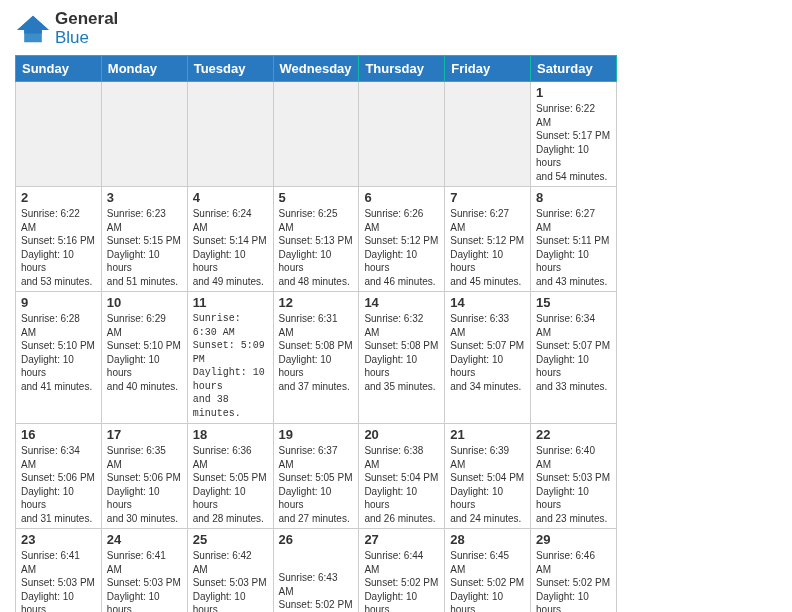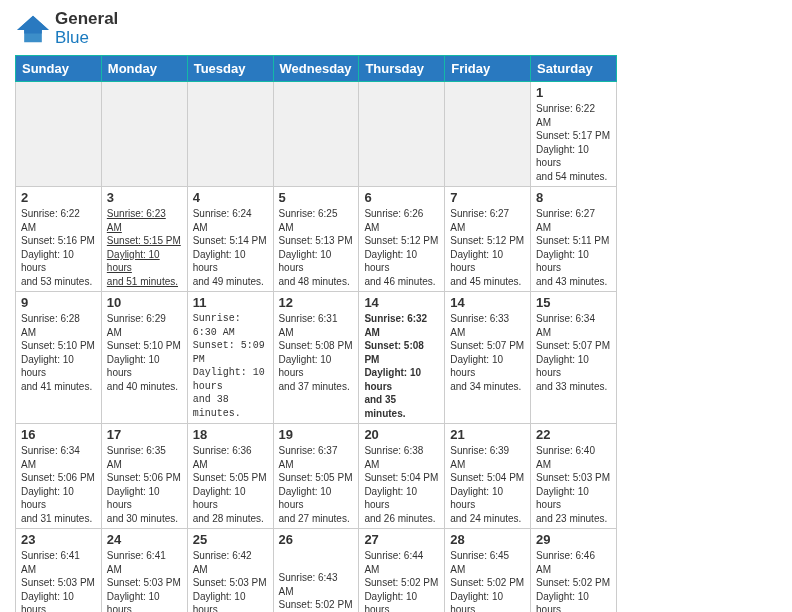--- a/index.html
+++ b/index.html
@@ -140,21 +140,21 @@
         <tr>
           <td>
             <span class="day-number">2</span>
             <div class="day-info" style="white-space: pre-line;">Sunrise: 6:22 AM
 Sunset: 5:16 PM
 Daylight: 10 hours
 and 53 minutes.</div>
           </td>
           <td>
             <span class="day-number">3</span>
-            <div class="day-info" style="white-space: pre-line; text-decoration: underline;">Sunrise: 6:23 AM
+            <div class="day-info" style="white-space: pre-line;">Sunrise: 6:23 AM
 Sunset: 5:15 PM
 Daylight: 10 hours
 and 51 minutes.</div>
           </td>
           <td>
             <span class="day-number">4</span>
             <div class="day-info" style="white-space: pre-line;">Sunrise: 6:24 AM
 Sunset: 5:14 PM
 Daylight: 10 hours
 and 49 minutes.</div>
@@ -212,21 +212,21 @@
           </td>
           <td>
             <span class="day-number">12</span>
             <div class="day-info" style="white-space: pre-line;">Sunrise: 6:31 AM
 Sunset: 5:08 PM
 Daylight: 10 hours
 and 37 minutes.</div>
           </td>
           <td>
             <span class="day-number">14</span>
-            <div class="day-info" style="white-space: pre-line; font-weight: bold;">Sunrise: 6:32 AM
+            <div class="day-info" style="white-space: pre-line;">Sunrise: 6:32 AM
 Sunset: 5:08 PM
 Daylight: 10 hours
 and 35 minutes.</div>
           </td>
           <td>
             <span class="day-number">14</span>
             <div class="day-info" style="white-space: pre-line;">Sunrise: 6:33 AM
 Sunset: 5:07 PM
 Daylight: 10 hours
 and 34 minutes.</div>

